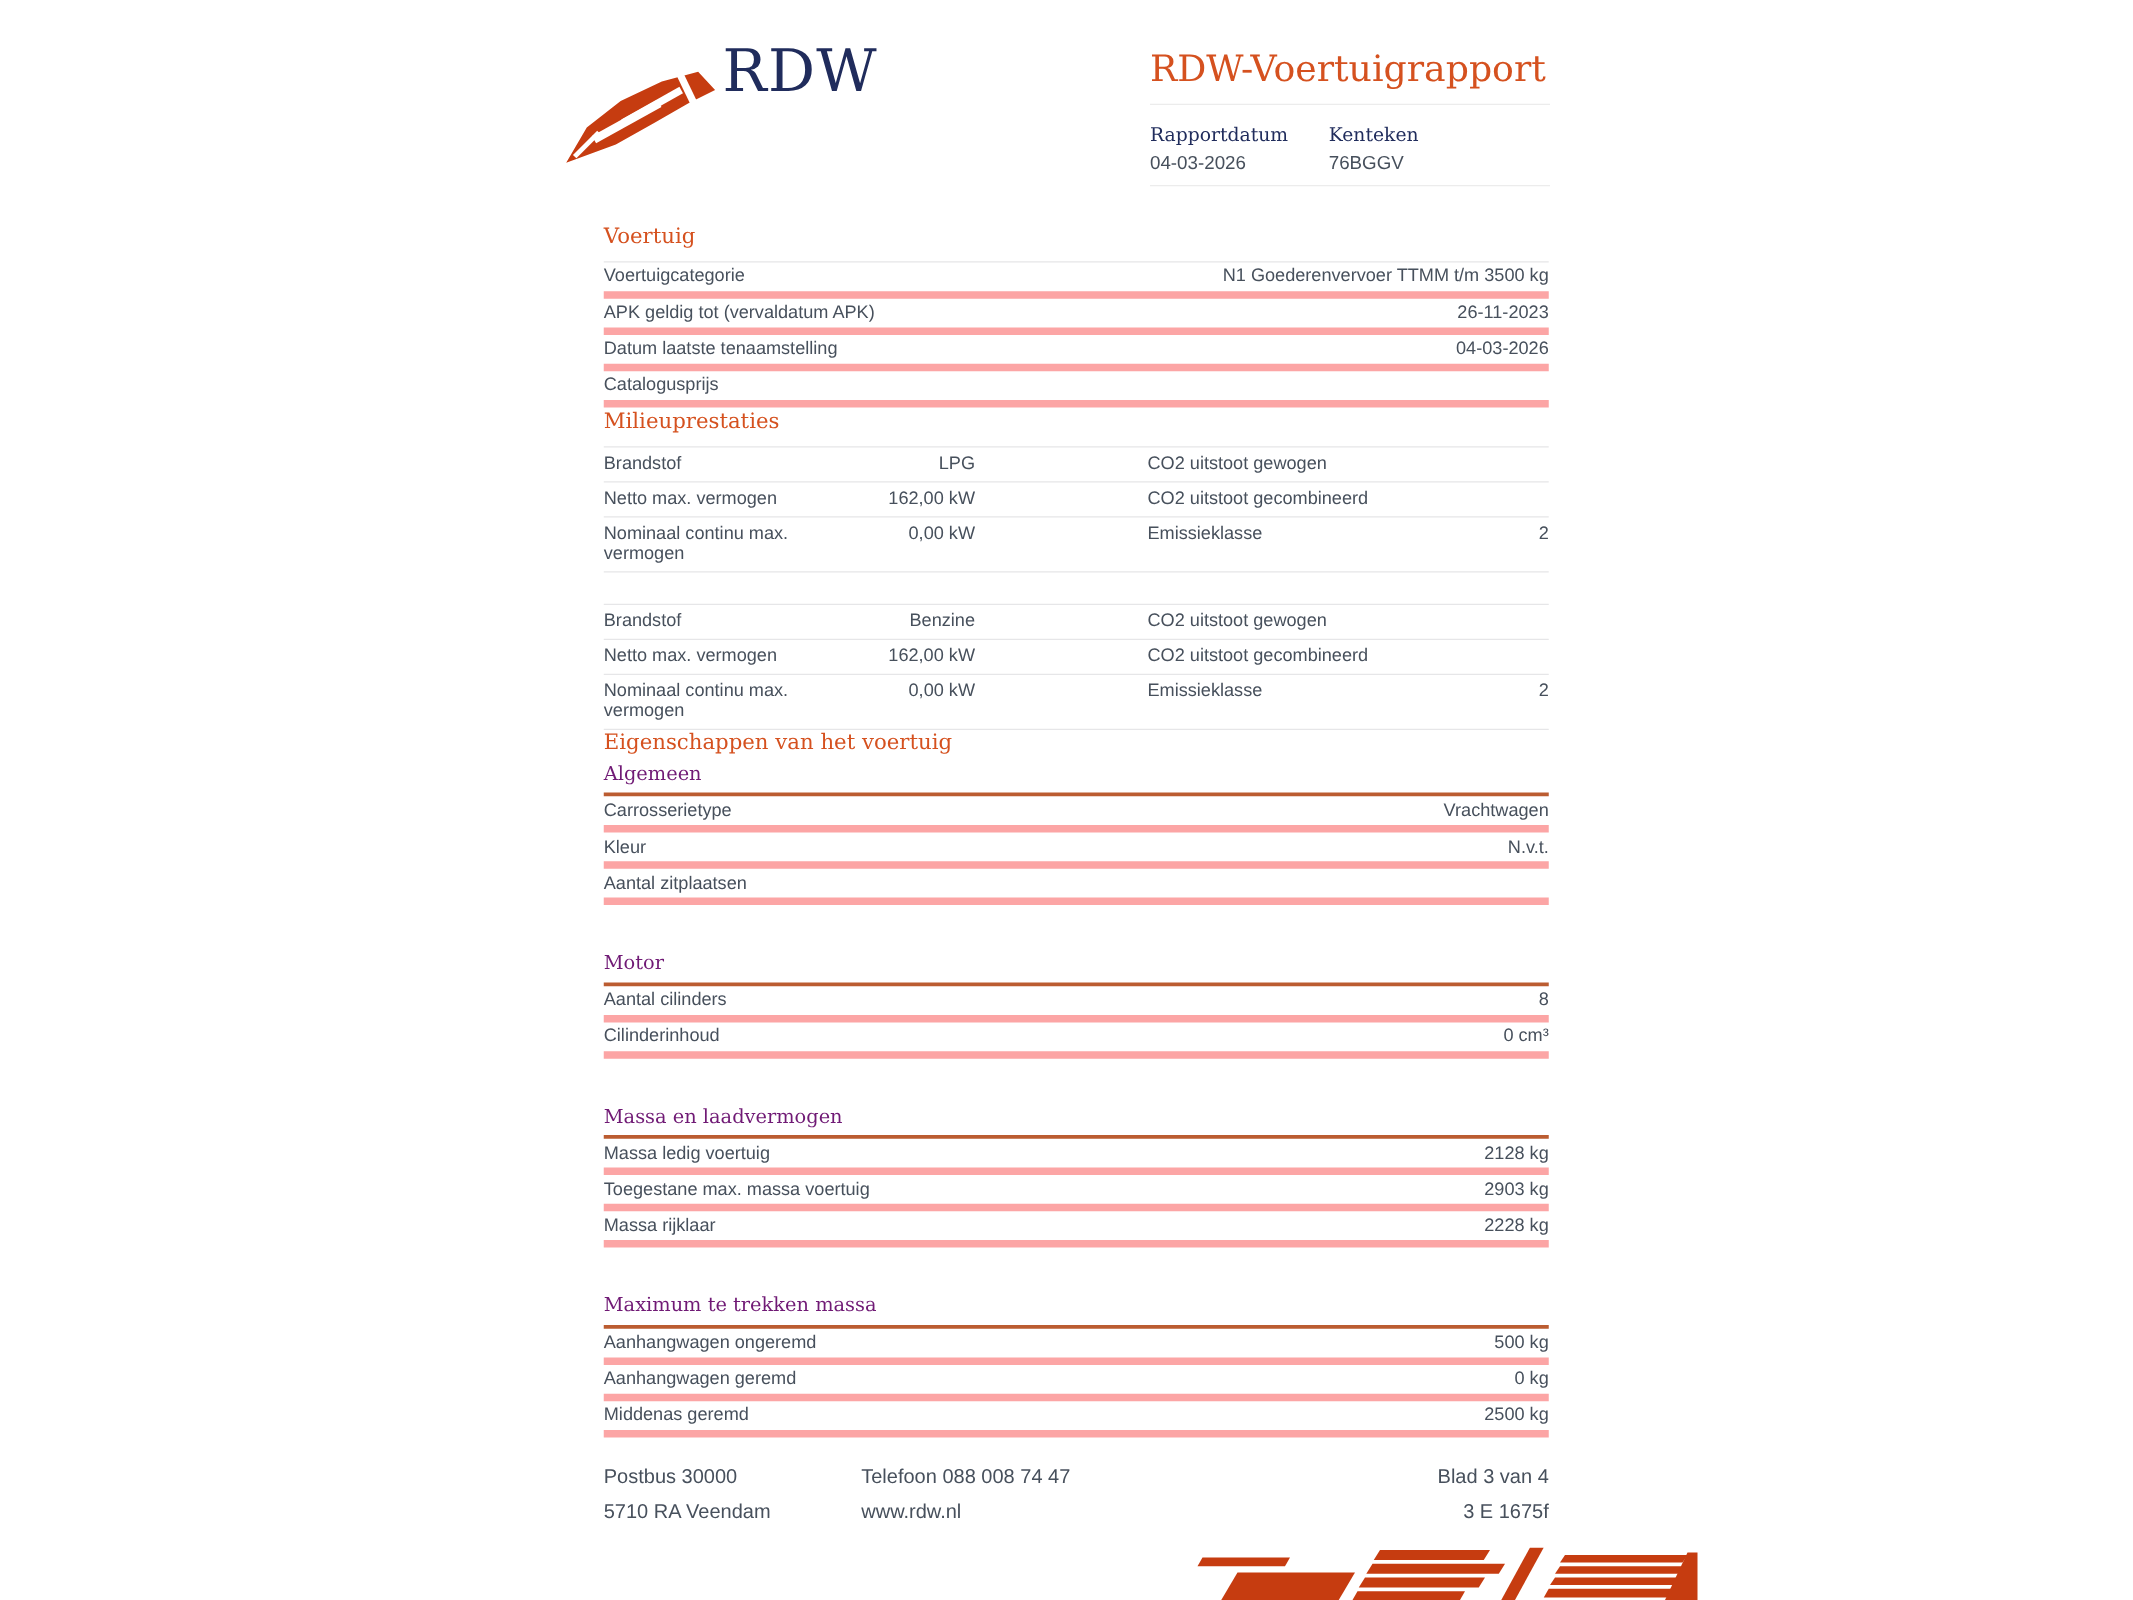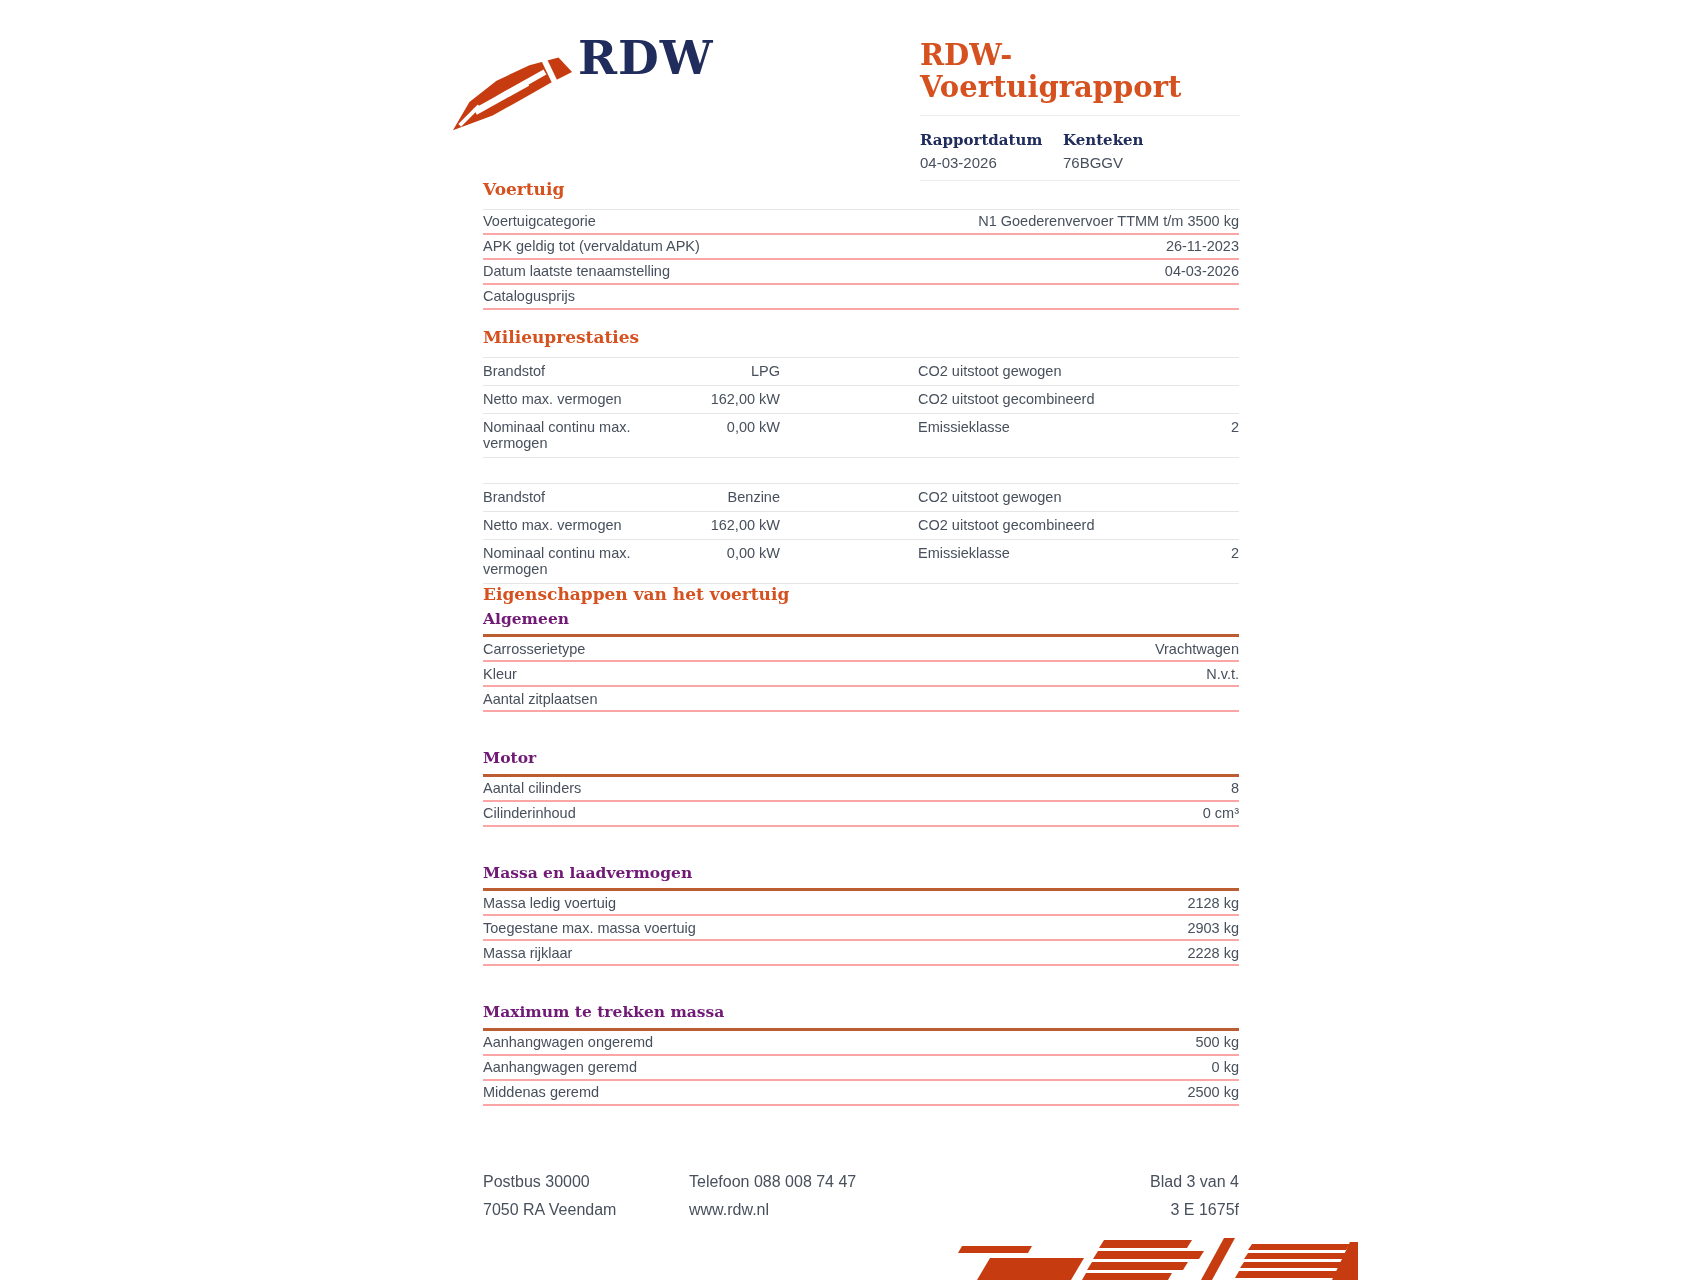--- a/index.html
+++ b/index.html
@@ -1,21 +1,21 @@
 <!DOCTYPE html>
 <html><head>
 <meta charset="utf-8">
 <style>
   html,body{margin:0;padding:0}
   body{
     width:1706px;height:1280px;position:relative;overflow:hidden;
     background:#ffffff;color:#47505c;
     font-family:"Liberation Sans",sans-serif;font-size:14.5px;
   }
-  .slab{font-family:"DejaVu Serif",serif;font-weight:bold}
+  .slab{font-family:"DejaVu Serif",serif;font-weight:normal}
 
   
   #logo{position:absolute;left:448px;top:42px;width:130px;height:92px}
   #logo-text{position:absolute;left:578px;top:30px;font-size:47px;color:#202c5c;letter-spacing:1px}
   #title-block{position:absolute;left:920px;top:40px;width:320px}
   #page-title{font-size:29px;color:#d5511f;margin:0;line-height:1.1}
   #title-rule{border-bottom:1px solid #ececec;margin-top:11px}
   #meta-row{display:flex;padding-top:15px;padding-bottom:9px;border-bottom:1px solid #ececec}
   .meta-col{width:143px}
   .meta-label{font-size:15px;color:#202c5c;display:block}
@@ -26,21 +26,21 @@
   .section{position:absolute;left:0;width:756px}
   #sec-voertuig{top:180px}
   #sec-milieu{top:328px}
   #sec-eigenschappen{top:585px}
 
   .sec-heading{font-size:17px;color:#d5511f;margin:0 0 9px 0;line-height:1.15}
   .sub-heading{font-size:15.5px;color:#701a75;margin:0;line-height:1.2;
                padding-bottom:6px;border-bottom:3px solid #bb5c31}
 
   .tbl .row{display:flex;justify-content:space-between;align-items:baseline;
-            padding:3.5px 0;border-bottom:2px solid #fca5a5;min-height:15px}
+            padding:3.5px 0;border-bottom:6px solid #fca5a5;min-height:15px}
   .tbl.topline .row:first-child{border-top:1px solid #e6e6e8}
   .row .lbl{text-align:left}
   .row .val{text-align:right;white-space:nowrap}
 
   
   .mtbl .mrow{display:grid;grid-template-columns:213px 84px 138px 221px 100px;
               padding:5.5px 0;border-bottom:1px solid #e6e6e8;align-items:baseline}
   .mtbl .mrow:first-child{border-top:1px solid #e6e6e8}
   .mrow .v1{text-align:right;white-space:nowrap}
   .mrow .l2{grid-column:4}
@@ -237,21 +237,21 @@
           <span class="val">2500 kg</span>
         </div>
       </div>
     </div>
   </div>
 </div>
 
 <div id="footer">
   <div class="fcol">
     <span class="fline">Postbus 30000</span>
-    <span class="fline">7050 RA Veendam</span>
+    <span class="fline">5710 RA Veendam</span>
   </div>
   <div class="fcol">
     <span class="fline">Telefoon 088 008 74 47</span>
     <span class="fline">www.rdw.nl</span>
   </div>
   <div class="fcol fcol-right">
     <span class="fline">Blad 3 van 4</span>
     <span class="fline">3 E 1675f</span>
   </div>
 </div>

